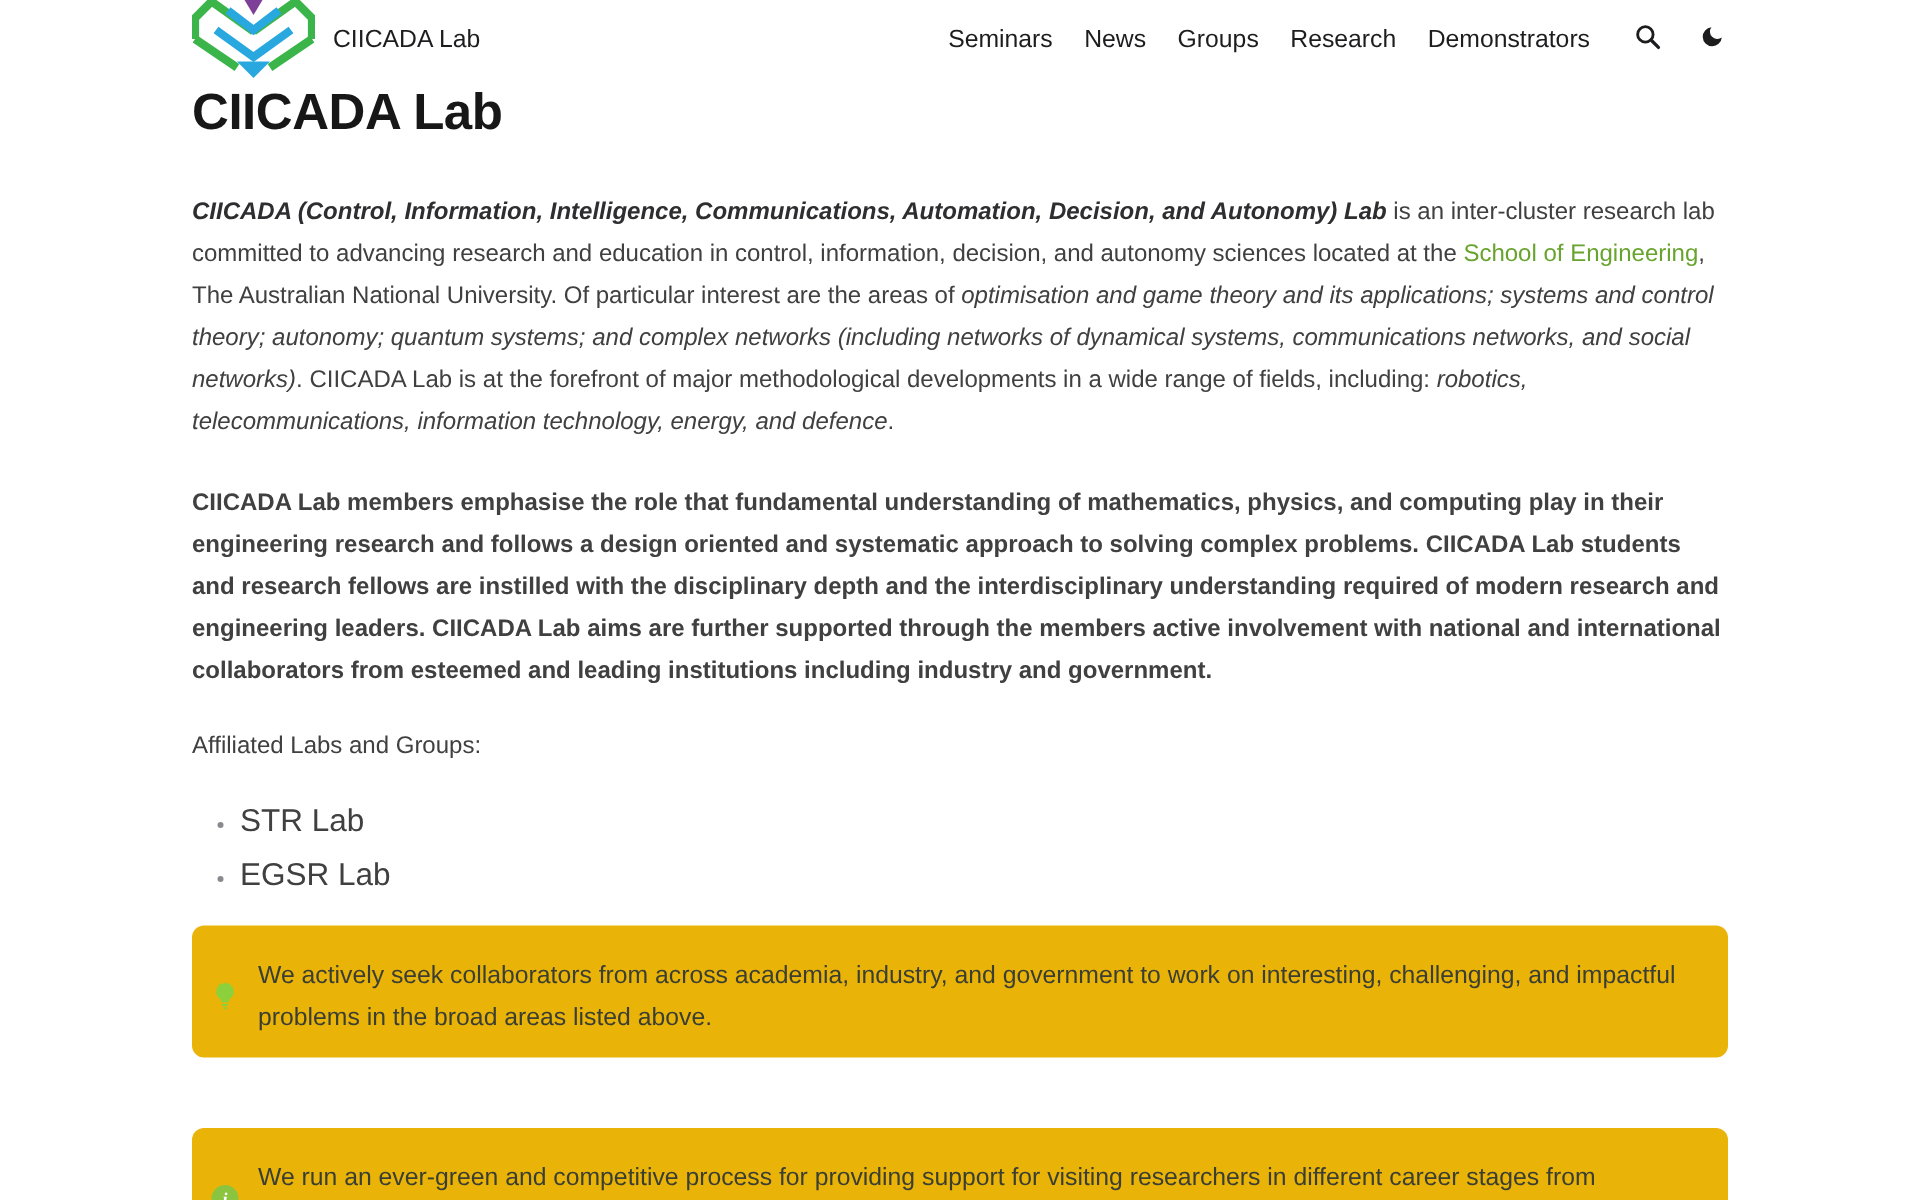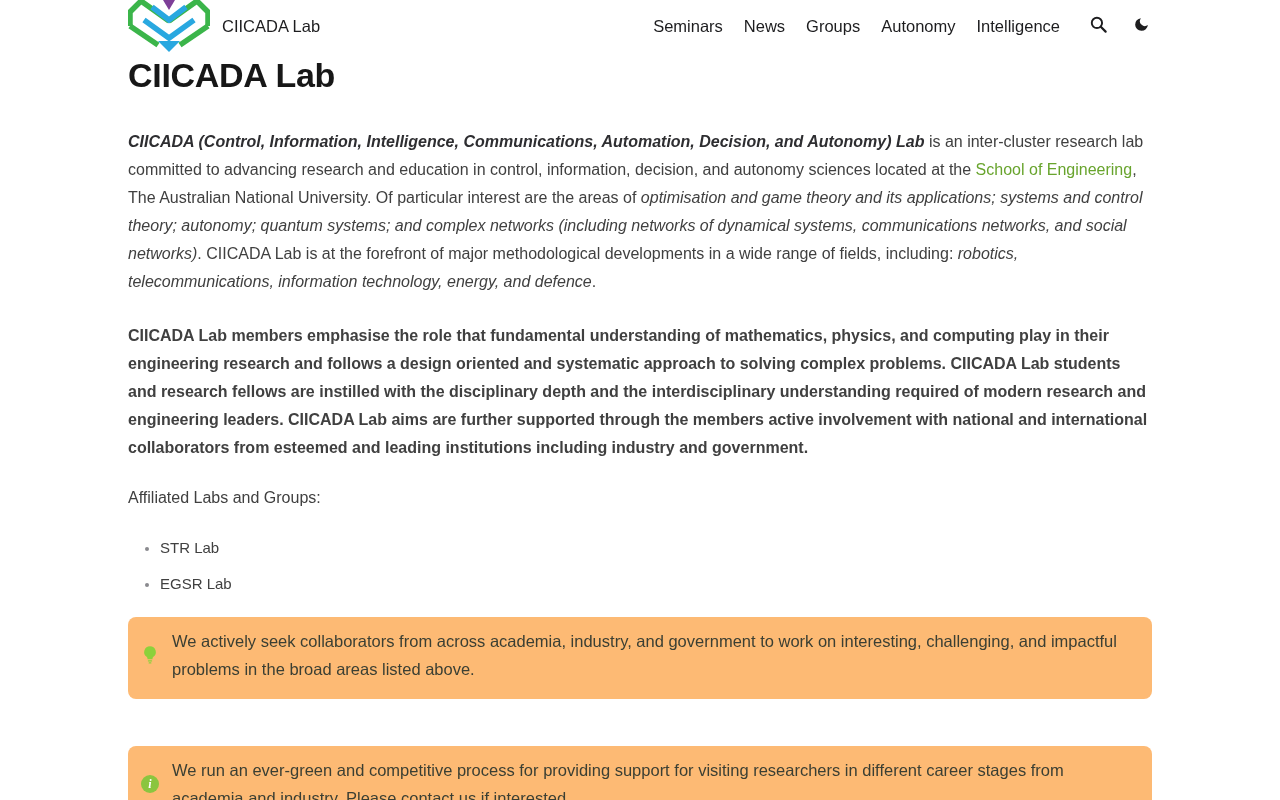--- a/index.html
+++ b/index.html
@@ -38,29 +38,29 @@
   .intro { margin-top: 33px; }
   .para2 { margin-top: 26px; font-weight: bold; }
   .affiliated { margin-top: 22px; }
   .seg-bold-italic { font-weight: 700; font-style: italic; color: #2e2e31; }
   .seg-italic { font-style: italic; }
   .seg-normal { font-style: normal; }
   a.text-link { color: #68a42d; text-decoration: none; }
 
   ul.lab-list { margin: 26px 0 0 7px; padding-left: 25px; }
   ul.lab-list li {
-    font-size: 15px; line-height: 20px; margin-bottom: 16px; color: #404040;
+    font-size: 21px; line-height: 20px; margin-bottom: 16px; color: #404040;
   }
   ul.lab-list li::marker { color: #8a8a8e; font-size: 14px; }
 
   
   .callout {
-    margin-top: 23px; background: #fdba74; border-radius: 8px;
-    display: flex; align-items: center; min-height: 82px;
-    padding: 7px 24px 13px 0;
+    margin-top: 23px; background: #eab308; border-radius: 8px;
+    display: flex; align-items: flex-end; min-height: 82px;
+    padding: 19px 24px 13px 0;
   }
   .callout.second { margin-top: 47px; }
   .callout-icon-col {
     width: 44px; flex: 0 0 44px; display: flex;
     align-items: center; justify-content: center; align-self: stretch;
   }
   .callout-text { font-size: 16.5px; line-height: 28px; color: #3b3f33; }
   .info-badge {
     width: 18px; height: 18px; border-radius: 50%; background: #8bc53f;
     color: #ffffff; font-size: 12px; font-weight: 700; font-style: italic;
@@ -87,22 +87,22 @@
           <polygon points="30,41 52,41 41,52" fill="#29a8e0"></polygon>
         </svg>
       </span>
       <span class="site-title">CIICADA Lab</span>
     </a>
 
     <nav class="nav">
       <a href="#">Seminars</a>
       <a href="#">News</a>
       <a href="#">Groups</a>
-      <a href="#">Autonomy</a>
-      <a href="#">Intelligence</a>
+      <a href="#">Research</a>
+      <a href="#">Demonstrators</a>
 
       <button class="icon-btn search">
         <span>
           <svg width="19" height="19" viewBox="0 0 24 24" aria-hidden="true">
             <circle cx="10" cy="10" r="6.5" fill="none" stroke="#1d1d1f" stroke-width="2.4"></circle>
             <line x1="15.2" y1="15.2" x2="21" y2="21" stroke="#1d1d1f" stroke-width="2.8" stroke-linecap="round"></line>
           </svg>
         </span>
       </button>
 

